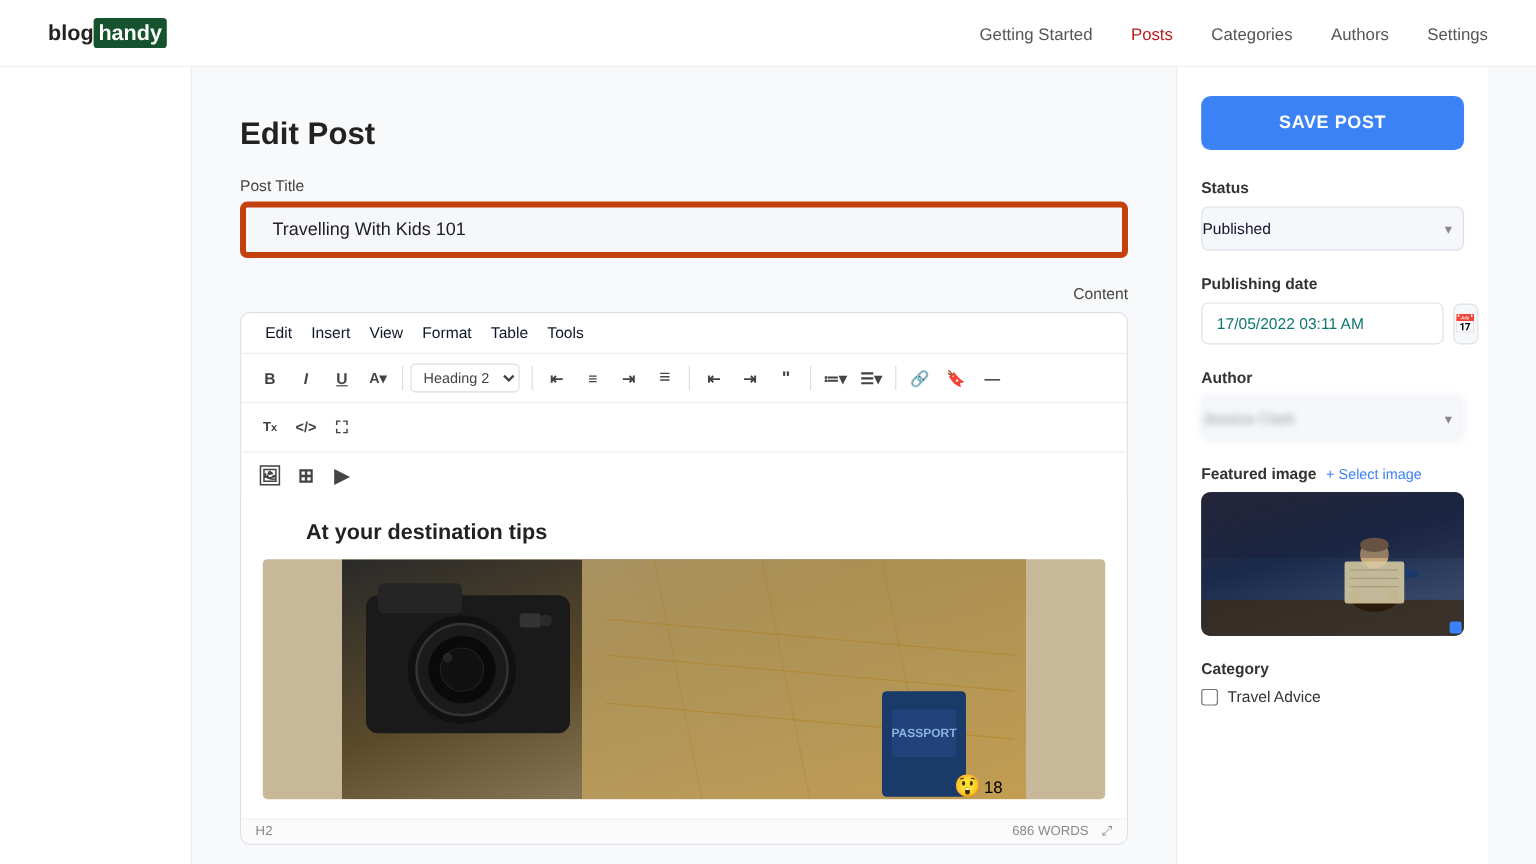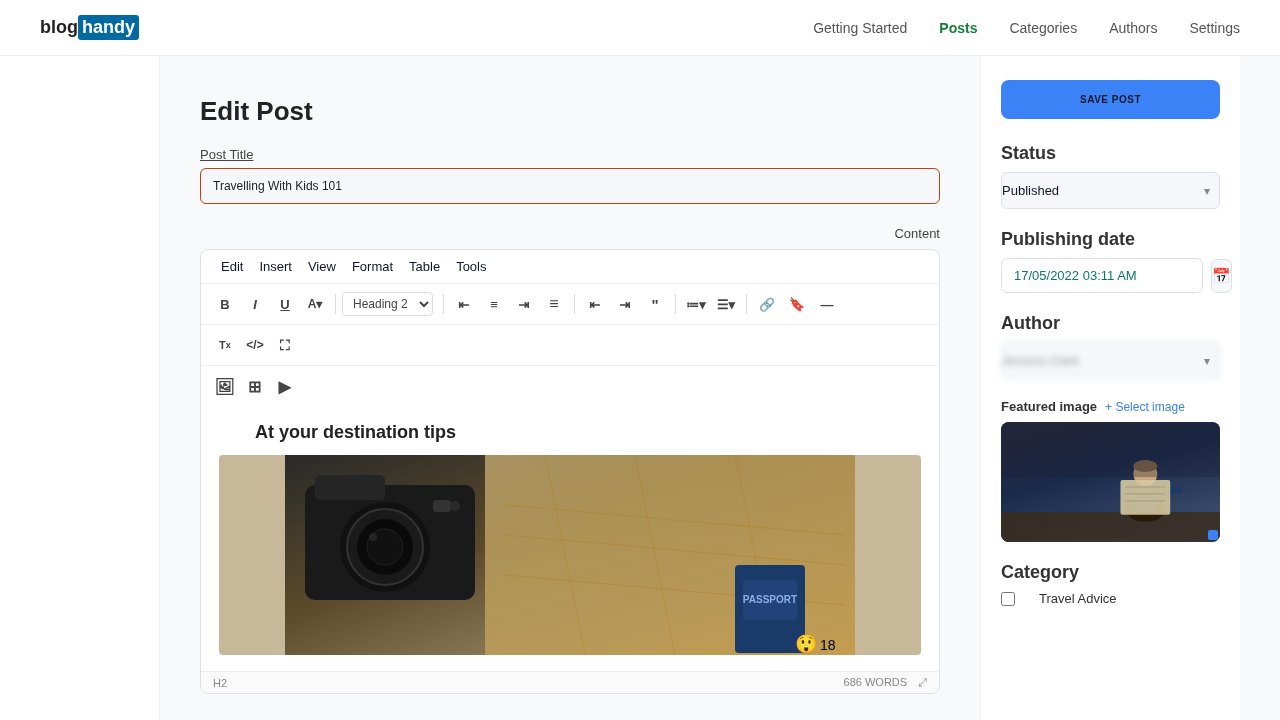--- a/index.html
+++ b/index.html
@@ -1,35 +1,35 @@
 <!DOCTYPE html>
 <html><head>
   <meta charset="utf-8">
   <style>
     * { box-sizing: border-box; margin: 0; padding: 0; }
     body { font-family: -apple-system, BlinkMacSystemFont, 'Segoe UI', sans-serif; background: #fff; color: #222; font-size: 14px; }
 
     
     .nav { display: flex; align-items: center; justify-content: space-between; padding: 0 40px; height: 56px; border-bottom: 1px solid #eee; background: #fff; }
     .nav-logo { display: flex; align-items: center; font-size: 18px; font-weight: 600; color: #222; }
-    .nav-logo span.highlight { background: #0369a1; color: #fff; padding: 2px 4px; border-radius: 3px; }
+    .nav-logo span.highlight { background: #14532d; color: #fff; padding: 2px 4px; border-radius: 3px; }
     .nav-links { display: flex; gap: 32px; align-items: center; }
     .nav-link { text-decoration: none; color: #555; font-size: 14px; font-weight: 500; }
-    .nav-link.active { color: #15803d; font-weight: 700; }
+    .nav-link.active { color: #b91c1c; font-weight: 400; }
 
     
     .page-wrapper { display: flex; background: #f8f9fb; min-height: calc(100vh - 56px); }
     .sidebar-spacer { width: 160px; background: #fff; border-right: 1px solid #eee; min-height: calc(100vh - 56px); }
     .main-content { flex: 1; padding: 40px 40px 40px 40px; max-width: 820px; }
     .right-panel { width: 260px; padding: 24px 20px; background: #fff; border-left: 1px solid #eee; flex-shrink: 0; }
 
     
     .page-title { font-size: 26px; font-weight: 700; margin-bottom: 20px; }
-    .field-label { font-size: 13px; font-weight: 500; color: #444; margin-bottom: 6px; text-decoration: underline; }
-    .post-title-input { width: 100%; padding: 10px 12px; border: 1px solid #c2410c; border-radius: 6px; font-size: 12px; background: #f5f7fb; color: #222; outline: none; }
+    .field-label { font-size: 13px; font-weight: 500; color: #444; margin-bottom: 6px; }
+    .post-title-input { width: 100%; padding: 10px 22px; border: 5px solid #c2410c; border-radius: 6px; font-size: 15px; background: #f5f7fb; color: #222; outline: none; }
 
     .content-label { margin-top: 22px; margin-bottom: 8px; font-size: 13px; font-weight: 500; color: #444; text-align: right; }
     .editor-wrapper { border: 1px solid #dde1e7; border-radius: 8px; background: #fff; overflow: hidden; }
 
     
     .editor-menu { display: flex; gap: 0; border-bottom: 1px solid #eee; padding: 6px 12px; }
     .editor-menu-item { font-size: 13px; color: #0f172a; padding: 3px 8px; cursor: pointer; border-radius: 4px; }
 
     
     .editor-toolbar { display: flex; align-items: center; gap: 2px; padding: 6px 10px; border-bottom: 1px solid #eee; flex-wrap: wrap; }
@@ -40,40 +40,40 @@
     .tb-row3 { border-bottom: none; }
 
     
     .editor-content { padding: 16px 18px; min-height: 250px; background: #fff; }
     .editor-heading { font-size: 18px; font-weight: 700; margin-bottom: 12px; margin-left: 36px; }
     .editor-image-wrapper { position: relative; width: 100%; border-radius: 4px; overflow: hidden; background: #c8b89a; height: 200px; }
 
     .editor-status-bar { display: flex; justify-content: space-between; align-items: center; padding: 4px 12px; font-size: 11px; color: #888; border-top: 1px solid #eee; background: #fafafa; }
 
     
-    .save-btn { width: 100%; padding: 14px; background: #3b82f6; color: #0f172a; border: none; border-radius: 8px; font-size: 10px; font-weight: 700; letter-spacing: 0.5px; cursor: pointer; text-transform: uppercase; margin-bottom: 24px; }
+    .save-btn { width: 100%; padding: 14px; background: #3b82f6; color: #ffffff; border: none; border-radius: 8px; font-size: 15px; font-weight: 700; letter-spacing: 0.5px; cursor: pointer; text-transform: uppercase; margin-bottom: 24px; }
 
     .panel-section { margin-bottom: 20px; }
-    .panel-label { font-size: 18px; font-weight: 600; color: #333; margin-bottom: 8px; }
+    .panel-label { font-size: 13px; font-weight: 600; color: #333; margin-bottom: 8px; }
     .select-wrapper { position: relative; }
     .select-wrapper select { width: 100%; padding: 10px 0; border: 1px solid #dde1e7; border-radius: 6px; font-size: 13px; background: #f5f7fb; color: #0f172a; appearance: none; cursor: pointer; }
     .select-wrapper::after { content: '▾'; position: absolute; right: 10px; top: 50%; transform: translateY(-50%); color: #888; pointer-events: none; font-size: 12px; }
 
     .date-input-wrapper { display: flex; align-items: center; gap: 8px; }
     .date-input { flex: 1; padding: 9px 12px; border: 1px solid #dde1e7; border-radius: 6px; font-size: 13px; background: #fff; color: #0f766e; }
     .calendar-btn { width: 34px; height: 34px; border: 1px solid #dde1e7; border-radius: 6px; background: #f5f7fb; display: flex; align-items: center; justify-content: center; cursor: pointer; font-size: 15px; color: #555; }
 
     .featured-image-label { display: flex; align-items: center; gap: 8px; margin-bottom: 8px; font-size: 13px; font-weight: 600; color: #333; }
     .select-image-link { color: #3b82f6; font-size: 12px; cursor: pointer; text-decoration: none; font-weight: 500; }
     .featured-image-inner { width: 100%; height: 120px; background: linear-gradient(160deg, #3a3a5a 0%, #1a2a3a 60%, #4a5a7a 100%); border-radius: 8px; position: relative; }
 
     .image-resize-handle { width: 10px; height: 10px; background: #3b82f6; border-radius: 2px; position: absolute; bottom: 2px; right: 2px; cursor: se-resize; }
 
     .category-section { margin-top: 4px; }
-    .category-checkbox-row { display: flex; align-items: center; gap: 24px; margin-top: 6px; }
+    .category-checkbox-row { display: flex; align-items: center; gap: 8px; margin-top: 6px; }
     .category-checkbox { width: 14px; height: 14px; border: 1px solid #bbb; border-radius: 3px; cursor: pointer; }
     .category-label-text { font-size: 13px; color: #333; }
   </style>
 </head>
 <body>
 
 <nav class="nav">
   <div class="nav-logo">
     <span>blog</span>
       <span class="highlight">handy</span>

